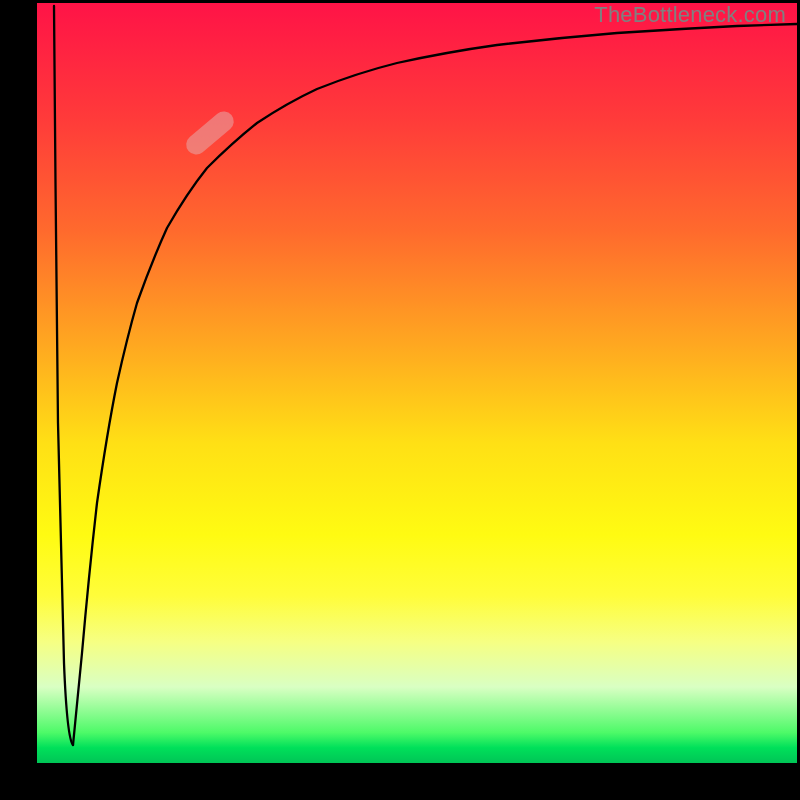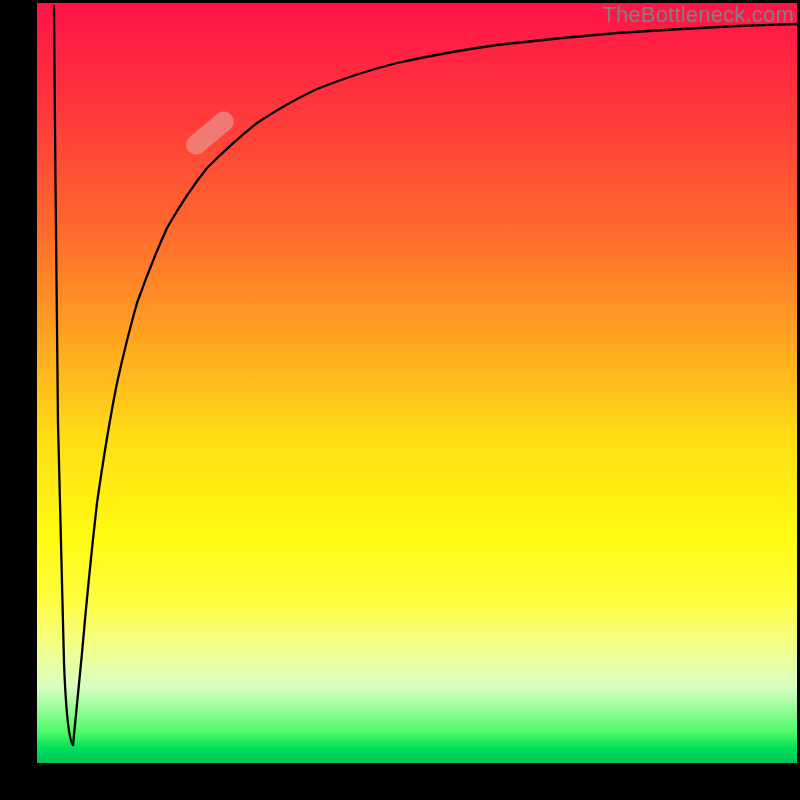--- a/index.html
+++ b/index.html
@@ -36,21 +36,21 @@
       #f6ff82 84%,
       #d9ffc3 90%,
       #4dfa68 96%,
       #00e05a 98%,
       #00c556 100%
     );
   }
   .watermark {
     position: absolute;
     top: 2px;
-    right: 6px;
+    right: 14px;
     color: #808080;
     font-size: 22px;
     letter-spacing: 0.2px;
     font-family: Arial, Helvetica, sans-serif;
     user-select: none;
   }
   svg.curve-layer {
     position: absolute;
     left: 37px;
     top: 3px;

